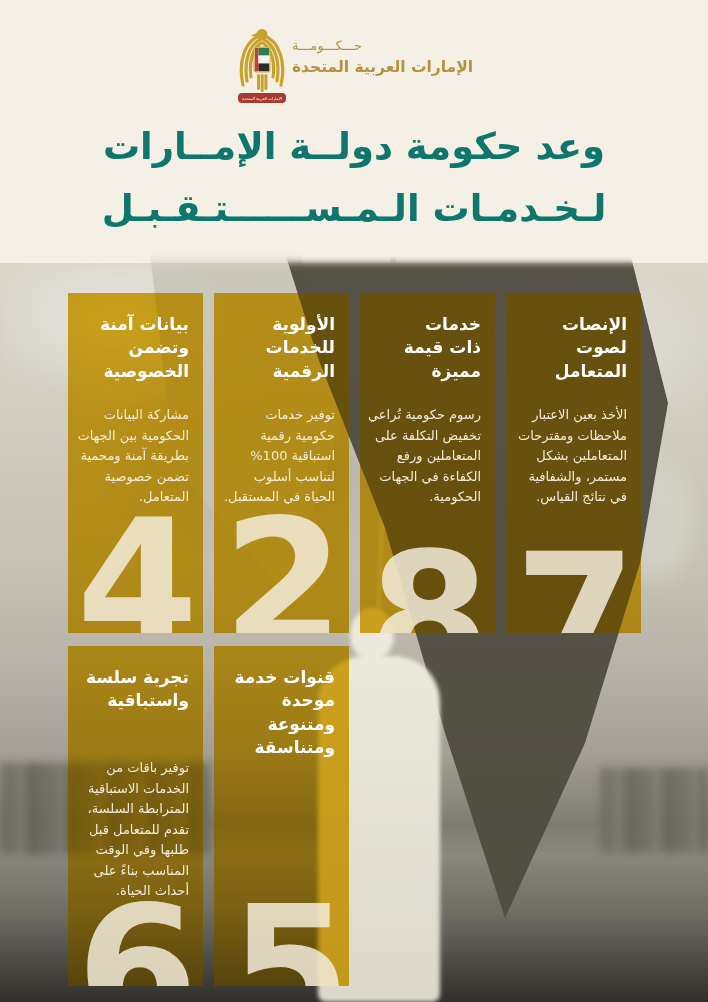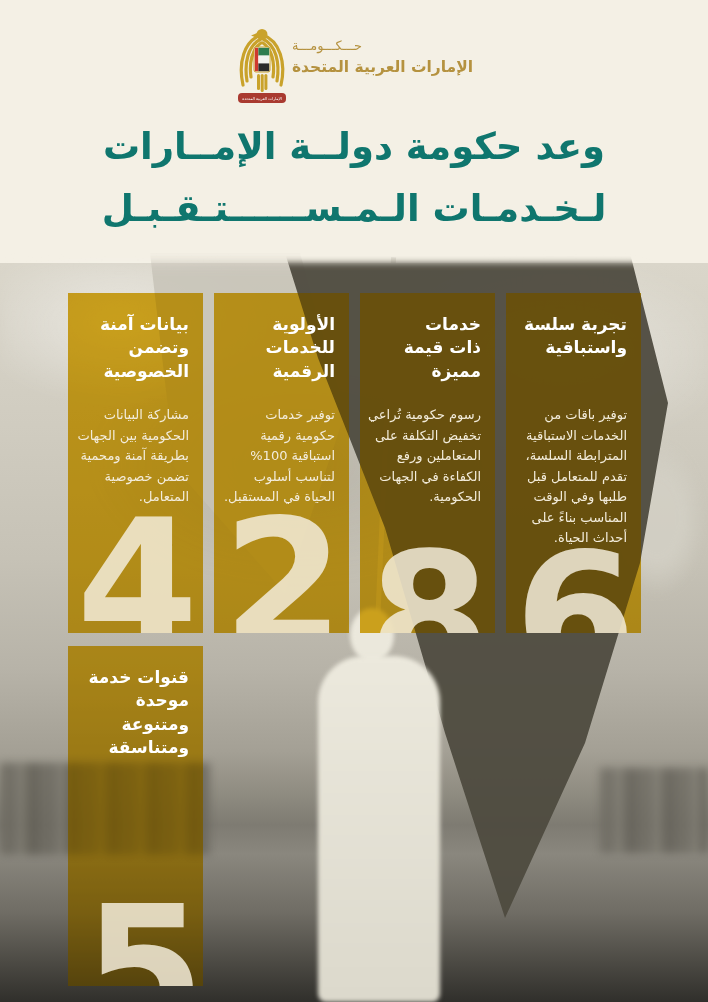--- a/index.html
+++ b/index.html
@@ -161,20 +161,31 @@
       <div class="card-tint"></div>
       <div class="card-content">
         <h3 class="card-title">خدمات
 ذات قيمة
 مميزة</h3>
         <p class="card-desc">رسوم حكومية تُراعي تخفيض التكلفة على المتعاملين ورفع الكفاءة في الجهات الحكومية.</p>
         <div class="big-num">8</div>
       </div>
     </div>
 
+    <div class="card row2">
+      <div class="card-fill"></div>
+      <div class="card-tint"></div>
+      <div class="card-content">
+        <h3 class="card-title">الإنصات
+لصوت
+المتعامل</h3>
+        <p class="card-desc">الأخذ بعين الاعتبار ملاحظات ومقترحات المتعاملين بشكل مستمر، والشفافية في نتائج القياس.</p>
+        <div class="big-num">7</div>
+      </div>
+    </div>
 
     <div class="card row2">
       <div class="card-fill"></div>
       <div class="card-tint"></div>
       <div class="card-content">
         <h3 class="card-title">تجربة سلسة
 واستباقية</h3>
         <p class="card-desc">توفير باقات من الخدمات الاستباقية المترابطة السلسة، تقدم للمتعامل قبل طلبها وفي الوقت المناسب بناءً على أحداث الحياة.</p>
         <div class="big-num">6</div>
       </div>

